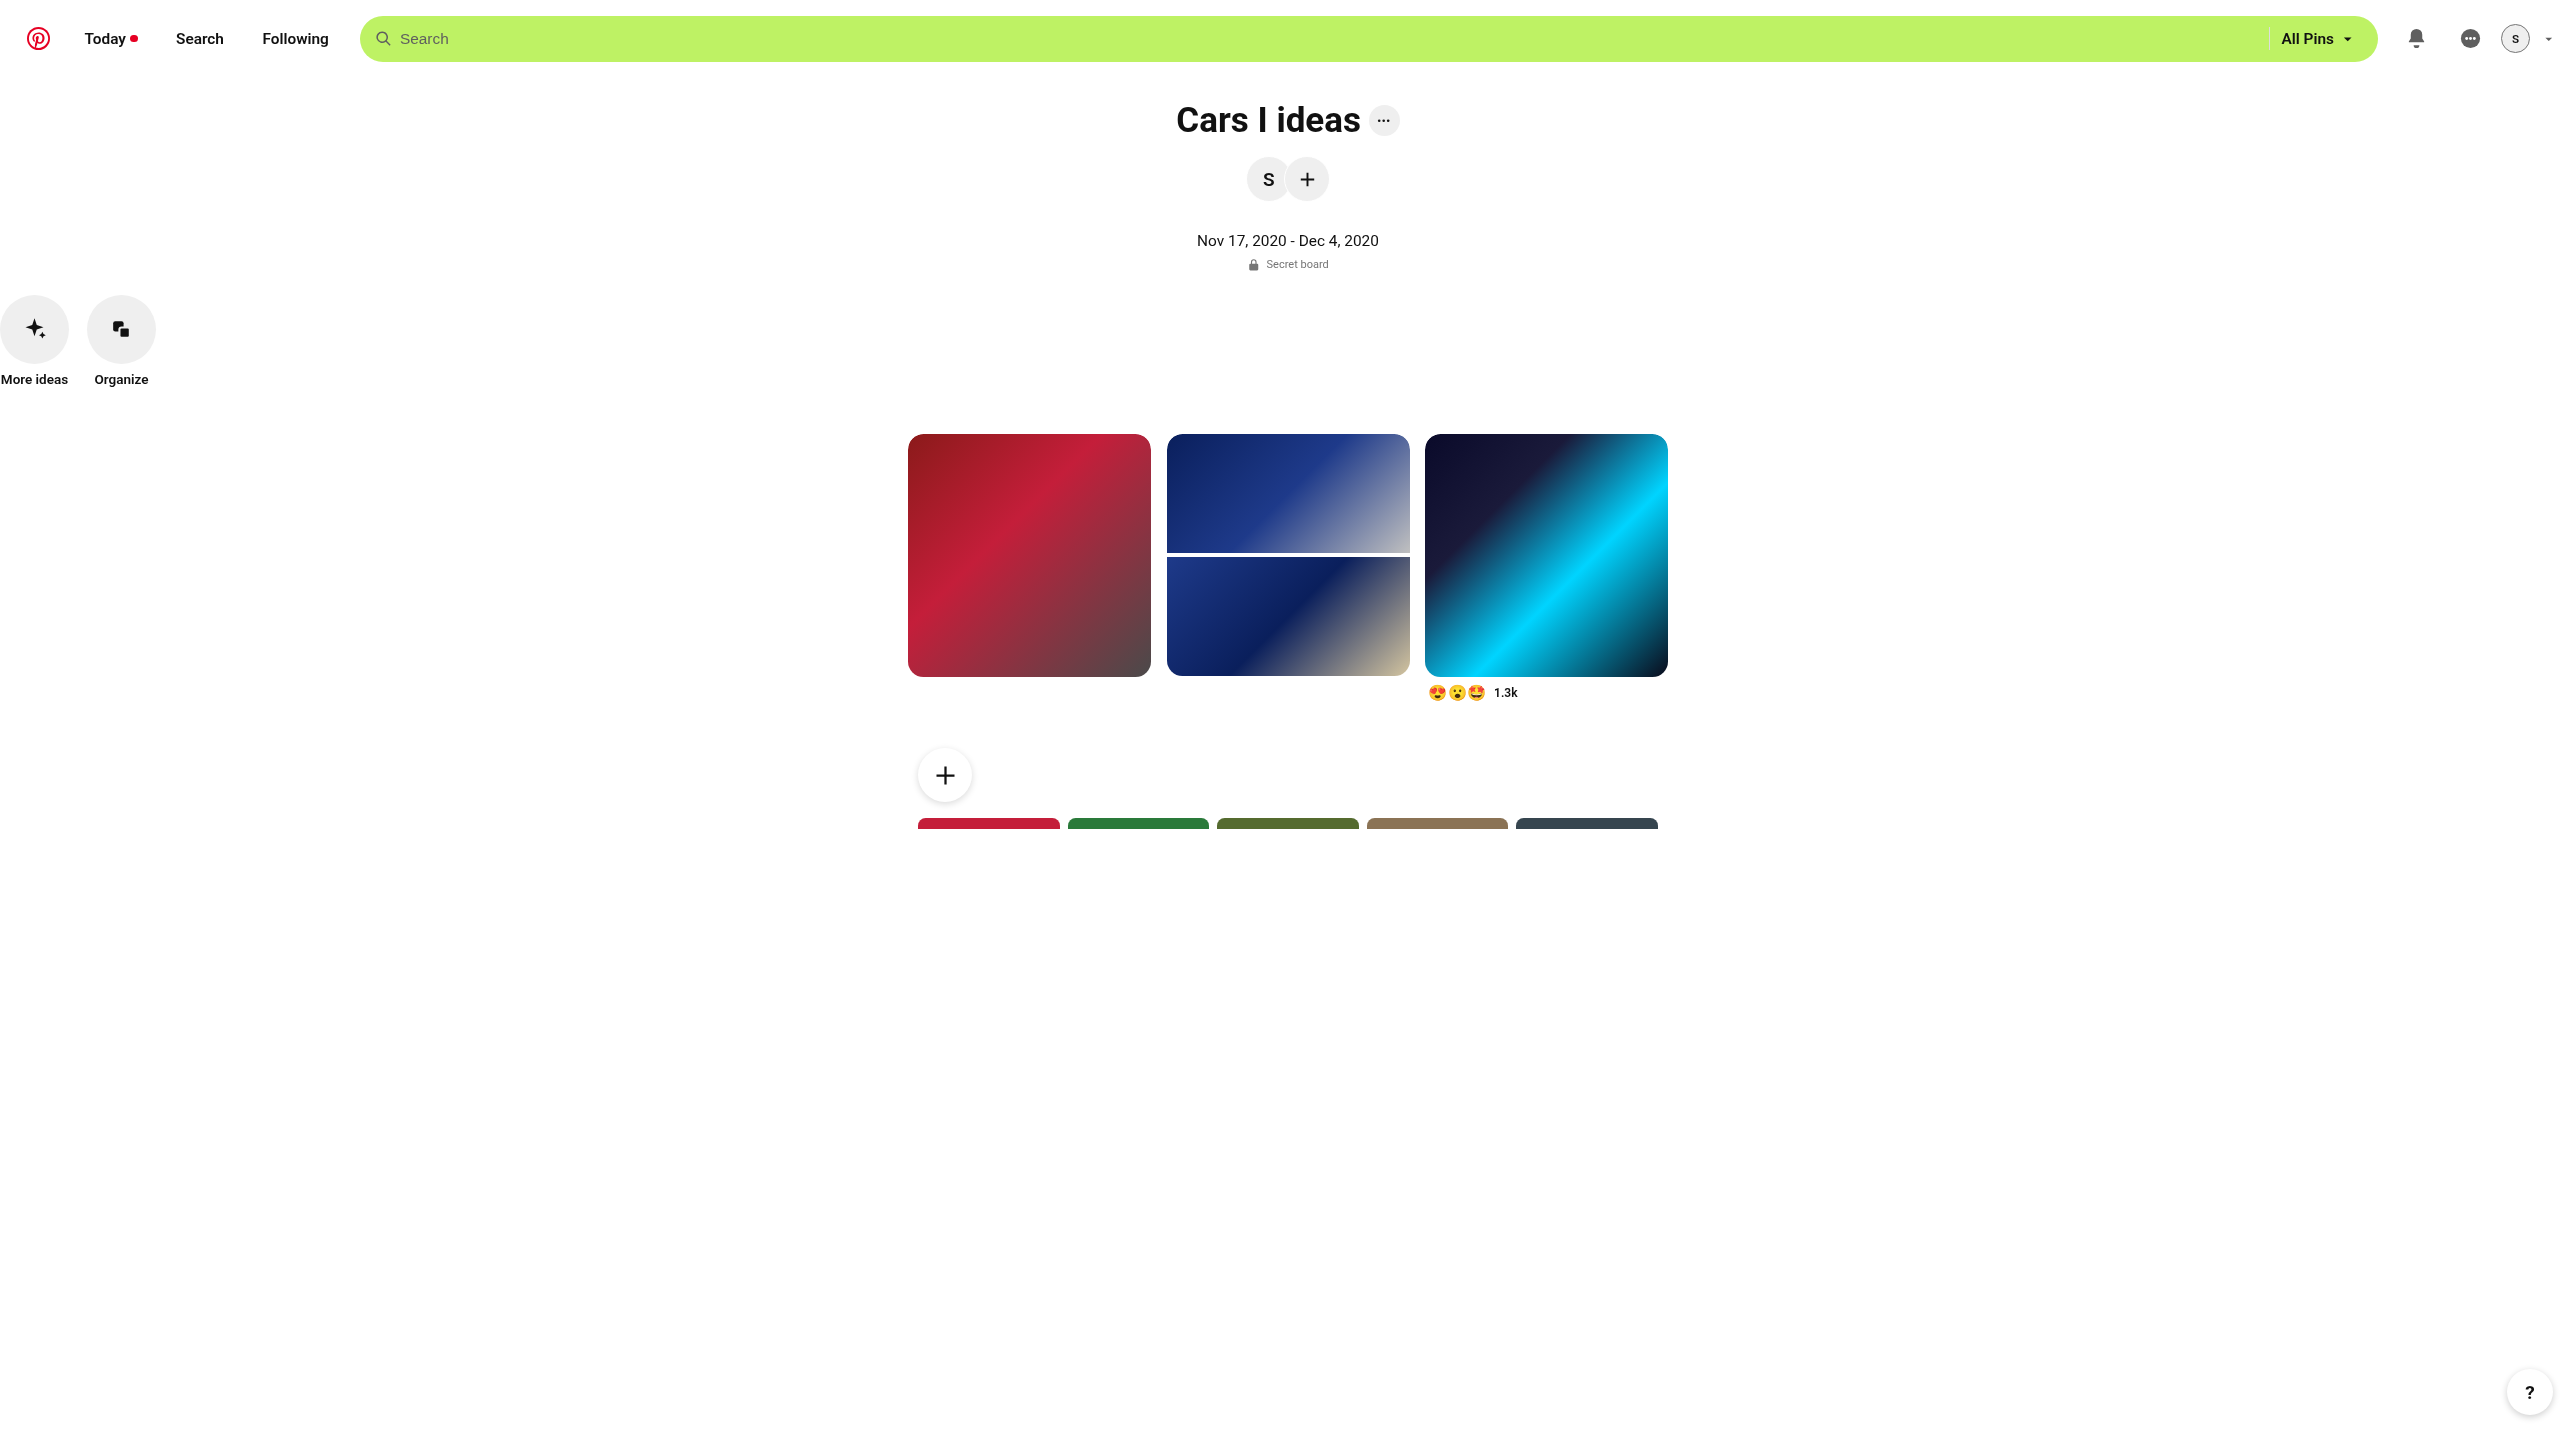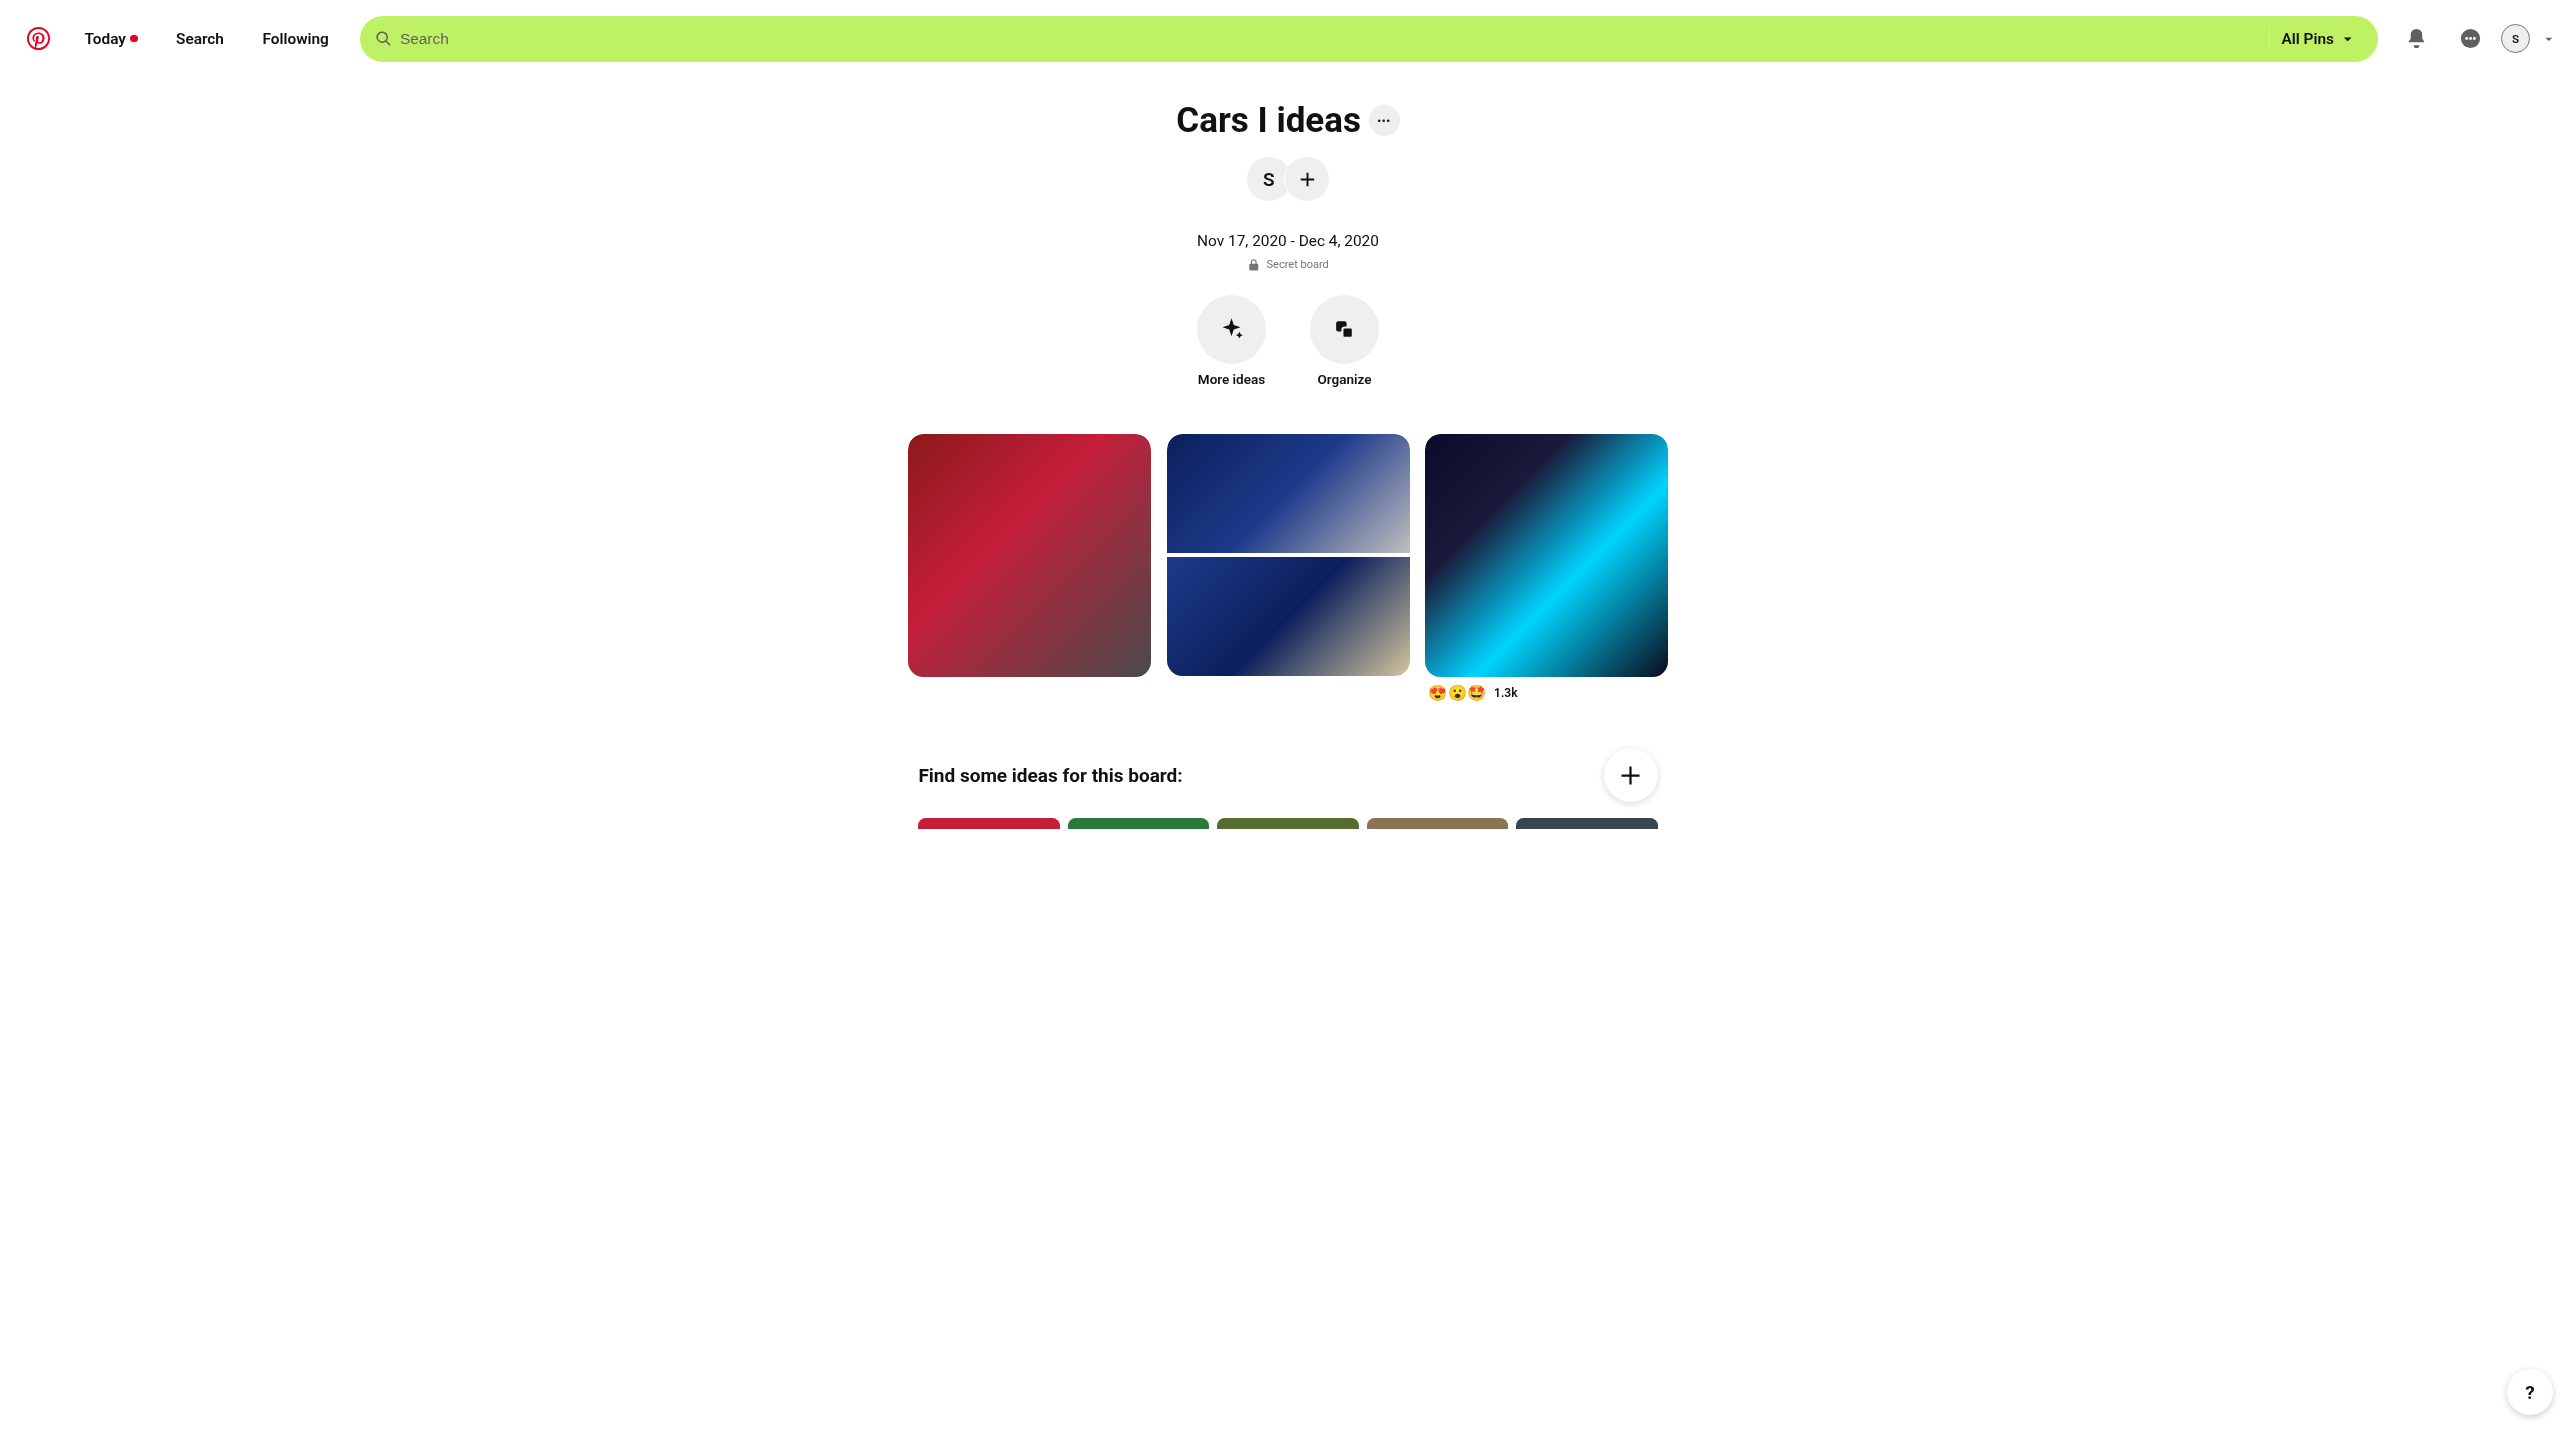--- a/index.html
+++ b/index.html
@@ -27,21 +27,21 @@
     .board-title-row { display: flex; align-items: center; justify-content: center; gap: 7.7px; }
     .board-title { font-size: 35px; font-weight: 700; }
     .more-btn { width: 31px; height: 31px; background: #efefef; border-radius: 50%; display: flex; align-items: center; justify-content: center; cursor: pointer; }
     .collaborators { display: flex; justify-content: center; margin-top: 15.4px; }
     .collab-avatar { width: 46px; height: 46px; border-radius: 50%; background: #efefef; display: flex; align-items: center; justify-content: center; font-size: 19px; font-weight: 600; border: 1.9px solid #fff; }
     .collab-add { width: 46px; height: 46px; border-radius: 50%; background: #efefef; display: flex; align-items: center; justify-content: center; cursor: pointer; margin-left: -7.7px; border: 1.9px solid #fff; }
     .date-range { color: #111; font-size: 15.4px; margin-top: 30px; }
     .secret-row { display: flex; align-items: center; justify-content: center; gap: 5.8px; margin-top: 7.7px; color: #767676; font-size: 11px; }
     
     
-    .actions { display: flex; justify-content: center; gap: 44px; margin-top: 23px; }
+    .actions { display: flex; justify-content: flex-start; gap: 18px; margin-top: 23px; }
     .action-item { display: flex; flex-direction: column; align-items: center; gap: 7.7px; cursor: pointer; }
     .action-circle { width: 69px; height: 69px; background: #efefef; border-radius: 50%; display: flex; align-items: center; justify-content: center; }
     .action-label { font-size: 13.5px; font-weight: 600; }
     
     
     .pins-grid { display: flex; justify-content: center; gap: 15.4px; margin-top: 31px; padding: 0 15.4px; }
     .pin { width: 243px; border-radius: 15.4px; overflow: hidden; cursor: pointer; }
     .pin-img { width: 100%; height: 243px; border-radius: 15.4px; }
     .pin-reactions { display: flex; align-items: center; gap: 3.9px; margin-top: 7.7px; padding-left: 3.9px; }
     .reaction-emoji { font-size: 15.4px; }
@@ -178,21 +178,20 @@
     <div class="pin-img pin3"></div>
     <div class="pin-reactions">
       <span class="reaction-emoji">😍😮🤩</span>
       <span class="reaction-count">1.3k</span>
     </div>
   </div>
 </div>
 
 <div class="ideas-section">
   <div class="ideas-row">
-    <div class="ideas-title">Find some ideas for this board:</div>
     <button class="ideas-add">
       <svg width="27" height="27" viewBox="0 0 24 24">
           <path fill="#111" d="M11 4h2v7h7v2h-7v7h-2v-7H4v-2h7z"></path>
         </svg>
     </button>
   </div>
   <div class="ideas-thumbs">
     <div class="idea-thumb t1"></div>
     <div class="idea-thumb t2"></div>
     <div class="idea-thumb t3"></div>

